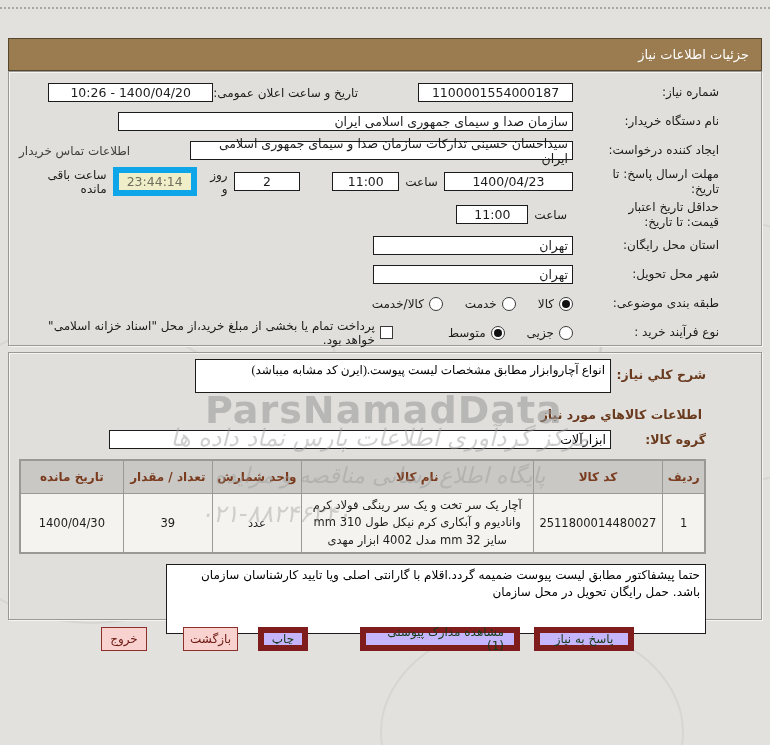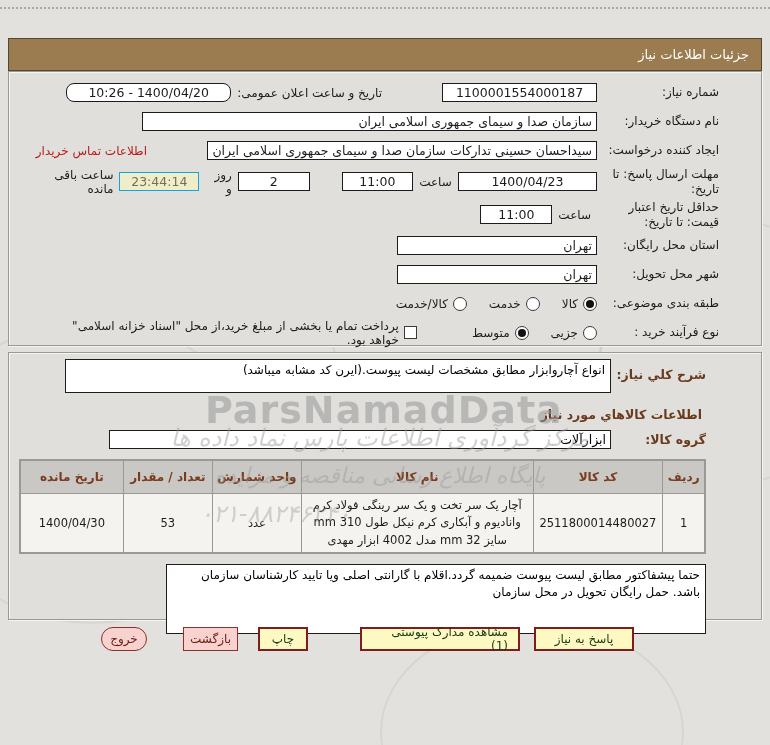--- a/index.html
+++ b/index.html
@@ -18,43 +18,43 @@
   .wm .fa3{position:absolute;right:270px;top:500px;width:300px;font-size:24px;font-style:italic;color:rgba(150,150,150,0.40);direction:ltr;}
 
   .content{position:relative;z-index:1;}
   
   .titlebar{position:absolute;top:30px;right:8px;left:8px;height:33px;background:#9b7b50;border:1px solid #55472f;color:#fff;font-size:13px;display:flex;align-items:center;padding:0 12px;box-sizing:border-box;margin-top:8px;}
   
   .gbox{position:absolute;right:8px;left:8px;border:1px solid #9a9995;box-shadow:inset 1px 1px 0 #f6f5f1, 1px 1px 0 #f6f5f1;background:#e0dfdb;box-sizing:border-box;}
   #box1{top:71px;height:275px;padding:6px 42px 4px 10px;}
   #box2{top:352px;height:268px;padding:4px 55px 4px 10px;}
   .frow{display:flex;align-items:center;min-height:29px;font-size:12px;color:#1c1c1c;}
-  .flabel{width:122px;flex:0 0 122px;text-align:right;line-height:1.25;}
+  .flabel{width:122px;flex:0 0 122px;text-align:right;line-height:1.25;margin-left:24px;}
   .field{background:#fff;border:1px solid #1c1c1c;height:17px;display:flex;align-items:center;padding:0 4px;font-size:12.5px;box-sizing:content-box;}
   .num{direction:ltr;justify-content:center;}
   .rtxt{justify-content:flex-start;}
   .mini{margin:0 6px;}
-  .link{color:#b91c1c;font-size:12px;margin-right:24px;cursor:pointer;white-space:nowrap;}
-  .ylw{background:#efeec9;color:#6f6f5e;border:1px solid #0ea5e9;justify-content:center;direction:ltr;text-align:center;}
+  .link{color:#404040;font-size:12px;margin-right:24px;cursor:pointer;white-space:nowrap;}
+  .ylw{background:#efeec9;color:#6f6f5e;border:6px solid #0ea5e9;justify-content:center;direction:ltr;text-align:center;}
   .radio{width:12px;height:12px;border:1px solid #3a3a3a;border-radius:50%;background:#fff;display:inline-block;position:relative;flex:0 0 12px;}
   .radio.on::after{content:"";position:absolute;left:2px;top:2px;right:2px;bottom:2px;background:#111;border-radius:50%;}
   .checkbox{width:11px;height:11px;border:1px solid #3a3a3a;background:#fff;display:inline-block;flex:0 0 11px;}
   .optlbl{margin:0 5px 0 22px;}
   .sect{font-weight:bold;color:#6a3a1e;font-size:12.5px;}
   .bigfield{background:#fff;border:1px solid #1c1c1c;box-sizing:border-box;font-size:12px;padding:2px 5px;line-height:1.45;}
   
   .tblwrap{margin:10px 0 0 0;}
   table.goods{width:100%;border-collapse:separate;border-spacing:1px;background:#9a9995;border:1px solid #9a9995;}
   table.goods th{background:#c9c8c4;color:#7a3b1e;font-size:12px;font-weight:bold;height:28px;padding:2px 4px;}
   table.goods td{background:#f4f3ef;color:#1c1c1c;font-size:11.5px;text-align:center;padding:3px 4px;height:40px;}
   td.namecell{line-height:1.5;}
   
   .btnrow{position:absolute;top:627px;right:136px;display:flex;align-items:center;}
   .btn{height:24px;display:flex;align-items:center;justify-content:center;font-size:12px;box-sizing:border-box;cursor:pointer;padding:0 10px;}
-  .btn.green{background:#fef9c3;border:2px solid #7f1d1d;color:#173a17;}
+  .btn.green{background:#c4b5fd;border:6px solid #7f1d1d;color:#173a17;}
   .btn.pink{background:#f8d2cf;border:1px solid #8d2f2a;color:#6e1813;}
 </style>
 </head>
 <body>
 
 <div id="screen">
   <div class="dotline"></div>
 
   <div class="sketch">
     <div class="bigdigit" style="left:375px;top:175px;font-size:58px;">0101</div>
@@ -71,21 +71,21 @@
     <div class="titlebar">
       <span>جزئیات اطلاعات نیاز</span>
     </div>
 
     <div class="gbox" id="box1">
 
       <div class="frow">
         <span class="flabel">شماره نیاز:</span>
         <span class="field num" style="width:145px;">1100001554000187</span>
         <span style="margin-right:60px;">تاریخ و ساعت اعلان عمومی:</span>
-        <span class="field" style="width:155px;justify-content:center;margin-right:6px;border-radius:8px;">1400/04/20 - 10:26</span>
+        <span class="field" style="width:155px;justify-content:center;margin-right:0;">1400/04/20 - 10:26</span>
       </div>
 
       <div class="frow">
         <span class="flabel">نام دستگاه خریدار:</span>
         <span class="field rtxt" style="width:445px;margin-left:20px;">سازمان صدا و سیمای جمهوری اسلامی ایران</span>
       </div>
 
       <div class="frow">
         <span class="flabel">ایجاد کننده درخواست:</span>
         <span class="field rtxt" style="width:380px;margin-left:36px;">سیداحسان حسینی تدارکات سازمان صدا و سیمای جمهوری اسلامی ایران</span>
@@ -137,21 +137,21 @@
         <span class="optlbl" style="margin-left:55px;">متوسط</span>
         <span class="checkbox"></span>
         <span class="optlbl">پرداخت تمام یا بخشی از مبلغ خرید،از محل "اسناد خزانه اسلامی" خواهد بود.</span>
       </div>
     </div>
 
     <div class="gbox" id="box2">
 
       <div style="display:flex;align-items:flex-start;margin-top:2px;">
         <span class="sect" style="width:95px;flex:0 0 95px;padding-top:8px;">شرح کلي نیاز:</span>
-        <div class="bigfield" style="width:546px;height:34px;">انواع آچاروابزار مطابق مشخصات لیست پیوست.(ایرن کد مشابه میباشد)</div>
+        <div class="bigfield" style="width:416px;height:34px;font-family:Liberation Serif, serif;">انواع آچاروابزار مطابق مشخصات لیست پیوست.(ایرن کد مشابه میباشد)</div>
       </div>
 
       <div class="sect" style="margin:14px 4px 8px 0;">اطلاعات کالاهاي مورد نیاز</div>
 
       <div style="display:flex;align-items:center;margin-top:8px;">
         <span class="sect" style="width:95px;flex:0 0 95px;">گروه کالا:</span>
         <span class="field rtxt" style="width:492px;">ابزارآلات</span>
       </div>
 
       <div class="tblwrap">
@@ -165,38 +165,38 @@
               <th style="width:13%">تعداد / مقدار</th>
               <th style="width:15%">تاریخ مانده</th>
             </tr>
           </thead>
           <tbody>
             <tr>
               <td>1</td>
               <td style="direction:ltr">2511800014480027</td>
               <td class="namecell">آچار یک سر تخت و یک سر رینگی فولاد کرم وانادیوم و آبکاری کرم نیکل طول 310 mm سایز 32 mm مدل 4002 ابزار مهدی</td>
               <td>عدد</td>
-              <td>53</td>
+              <td>39</td>
               <td style="direction:ltr">1400/04/30</td>
             </tr>
           </tbody>
         </table>
       </div>
 
       <div style="display:flex;align-items:flex-start;margin-top:10px;">
         <div class="bigfield" style="width:540px;height:70px;">حتما پیشفاکتور مطابق لیست پیوست ضمیمه گردد.اقلام با گارانتی اصلی ویا تایید کارشناسان سازمان باشد. حمل رایگان تحویل در محل سازمان</div>
       </div>
     </div>
 
     <div class="btnrow">
       <div class="btn green" style="width:100px;">پاسخ به نیاز</div>
       <div class="btn green" style="width:160px;margin-right:14px;">مشاهده مدارک پیوستی (1)</div>
       <div class="btn green" style="width:50px;margin-right:52px;">چاپ</div>
       <div class="btn pink" style="width:55px;margin-right:20px;">بازگشت</div>
-      <div class="btn pink" style="width:46px;margin-right:36px;border-radius:12px;">خروج</div>
+      <div class="btn pink" style="width:46px;margin-right:36px;">خروج</div>
     </div>
   </div>
 
   <div class="wm">
     <div class="brand">ParsNamadData</div>
     <div class="fa1">مرکز گردآوری اطلاعات پارس نماد داده ها</div>
     <div class="fa2">پایگاه اطلاع رسانی مناقصه و مزایده</div>
     <div class="fa3">۰۲۱-۸۸۲۴۶۲۴۰</div>
   </div>
 </div>

